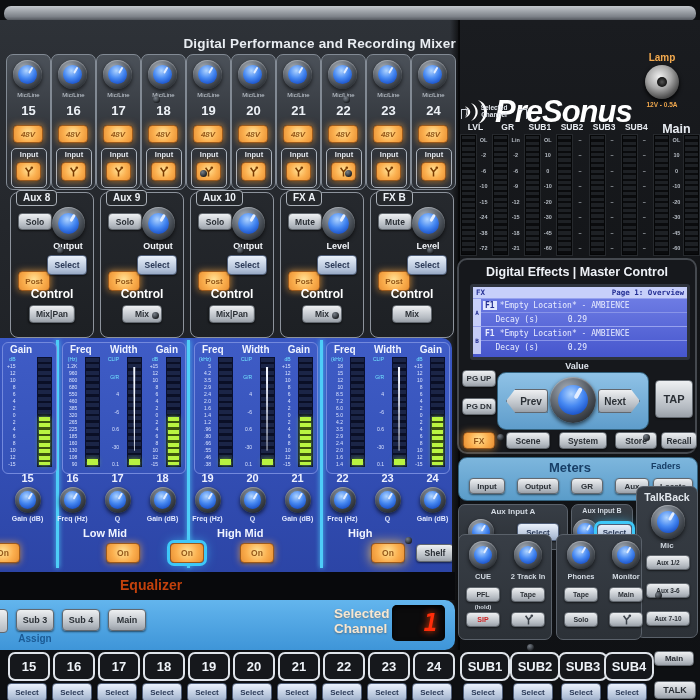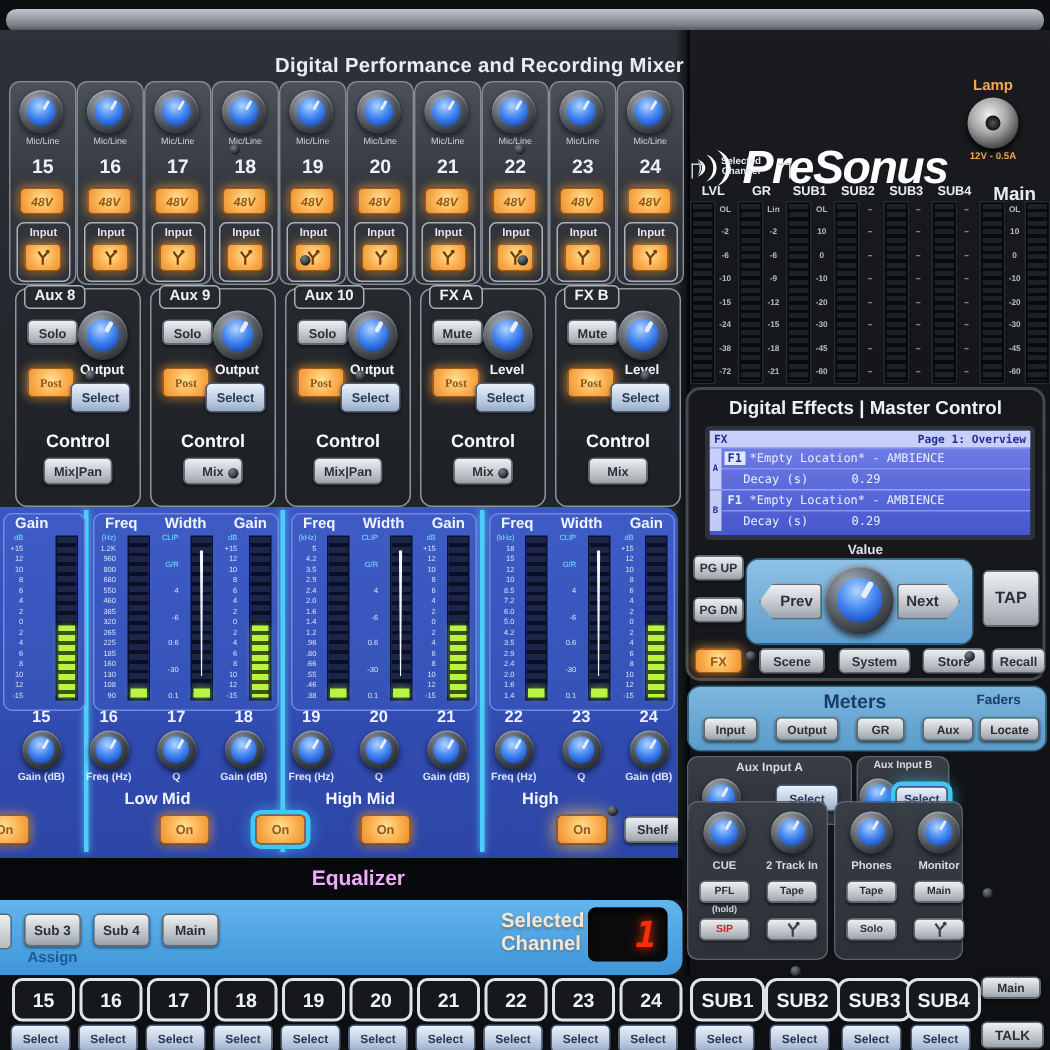--- a/index.html
+++ b/index.html
@@ -48,21 +48,21 @@
   .mic-btn{left:4px;top:13px;width:25px;height:19px;}
   
   #aux-row{left:6px;top:192px;width:450px;height:146px;}
   .aux-panel{position:absolute;top:0;width:82px;height:144px;border:1px solid #8d939c;border-radius:8px;
         background:linear-gradient(#26292e,#1d2024);}
   .aux-tab{position:absolute;left:5px;top:-3px;padding:0 6px;height:14px;line-height:14px;border:1px solid #aab0b8;
         border-radius:4px;background:#25282c;color:#eef2f7;font-size:10px;font-weight:700;}
   .aux-solo{left:7px;top:20px;width:34px;height:17px;font-size:8.5px;}
   .aux-knob{position:absolute;right:8px;top:14px;width:33px;height:33px;}
   .aux-knob-label{position:absolute;right:2px;top:48px;width:46px;text-align:center;font-size:9px;font-weight:700;color:#f2f5f9;}
-  .aux-post{left:7px;top:52px;width:32px;height:20px;font-size:8px;font-family:Liberation Serif, serif;}
+  .aux-post{left:7px;top:78px;width:32px;height:20px;font-size:8px;}
   .aux-select{right:6px;top:62px;width:40px;height:20px;font-size:8.5px;}
   .aux-control{position:absolute;left:0;top:94px;width:100%;text-align:center;font-size:12px;font-weight:700;color:#fff;}
   .aux-mode{left:50%;transform:translateX(-50%);top:112px;min-width:40px;padding:0 6px;height:18px;font-size:8.5px;}
   
   #eq-section{left:0;top:338px;width:452px;height:234px;border-radius:0 10px 0 0;overflow:hidden;
         background:linear-gradient(#3a58c4,#2c45a6);}
   .eq-divider{position:absolute;top:2px;width:3px;height:228px;background:#4ecdf8;box-shadow:0 0 5px #4ecdf8;}
   .eq-panel{position:absolute;top:4px;height:130px;border:1px solid #7389dd;border-radius:6px;
         background:linear-gradient(#3f5cc6,#3552b8);}
   .eq-head{display:flex;justify-content:space-between;padding:1px 7px 0 7px;font-size:10px;font-weight:700;color:#eef3ff;text-align:right;}
@@ -83,21 +83,21 @@
   .eq-cell{position:absolute;top:134px;width:43px;text-align:center;}
   .eq-cell-num{font-size:11px;font-weight:700;color:#edf1ff;}
   .eq-knob{width:26px;height:26px;margin:3px auto 0 auto;
         background:radial-gradient(circle at 38% 30%,#8b939d,#3f454d 55%,#1c2024 88%);}
   .eq-cell-label{margin-top:2px;font-size:7px;font-weight:700;color:#dfe7ff;}
   .band-label{position:absolute;top:189px;width:80px;text-align:left;font-size:11px;font-weight:700;color:#f0f4ff;}
   .on-btn{top:205px;width:34px;height:20px;font-size:8.5px;}
   .shelf-btn{top:206px;width:38px;height:18px;font-size:8.5px;}
   
   #eq-bar{left:0;top:572px;width:455px;height:28px;background:#08090c;}
-  #eq-bar span{position:absolute;left:120px;top:5px;width:150px;text-align:right;font-size:14px;font-weight:700;color:#f0abfc;}
+  #eq-bar span{position:absolute;left:120px;top:5px;width:150px;text-align:left;font-size:14px;font-weight:700;color:#c2410c;}
   #assign-strip{left:0;top:600px;width:455px;height:50px;border-radius:0 10px 10px 0;
         background:linear-gradient(#63b5ed,#3e95d8);}
   .assign-btn{top:9px;width:38px;height:22px;font-size:9px;}
   #assign-label{position:absolute;left:14px;top:33px;width:42px;text-align:center;font-size:10px;font-weight:700;color:#1b5a94;}
   #sel-ch-label{position:absolute;left:334px;top:7px;font-size:13.5px;font-weight:700;line-height:1.1;color:#f7e7d2;text-shadow:0 1px 2px rgba(90,40,0,.4);}
   #sel-ch-display{position:absolute;left:392px;top:5px;width:46px;height:36px;background:#0b0b0c;border-radius:5px;
         box-shadow:inset 0 2px 5px #000;display:flex;align-items:center;justify-content:flex-end;padding-right:7px;
         font-family:"DejaVu Sans Mono",monospace;font-style:italic;font-weight:700;font-size:24px;color:#ff2d0a;text-shadow:0 0 7px #ff3c00;}
   #bottom-left{left:0;top:650px;width:458px;height:50px;background:#0e1013;}
   .num-plate{position:absolute;top:2px;width:38px;height:25px;border:2px solid #dfe4ea;border-radius:7px;
@@ -898,20 +898,28 @@
       <div class="auxin-label">Aux Input A</div>
       <div class="knob" style="position: absolute; left: 9px; top: 14px; width: 26px; height: 26px;"></div>
       <div class="btn btn-select" style="left: 58px; top: 18px; width: 42px; height: 18px; font-size: 8px;">Select</div>
     </div>
   <div class="abs panel-dark" id="aux-b">
       <div class="auxin-label" style="font-size: 7px;">Aux Input B</div>
       <div class="knob" style="position: absolute; left: 1px; top: 14px; width: 25px; height: 25px;"></div>
       <div class="btn btn-select hl-ring" style="left: 25px; top: 19px; width: 35px; height: 17px; font-size: 8px;">Select</div>
     </div>
 
+  <div class="abs panel-dark" id="talkback-col">
+    <div id="tb-label">TalkBack</div>
+    <div class="knob" id="tb-knob"></div>
+    <div id="tb-mic">Mic</div>
+  <div class="btn btn-gray tb-btn" style="top: 68px;">Aux 1/2</div>
+      <div class="btn btn-gray tb-btn" style="top: 96px;">Aux 3-6</div>
+      <div class="btn btn-gray tb-btn" style="top: 124px;">Aux 7-10</div>
+    </div>
 
   <div class="abs panel-dark" id="monitor-p1">
       <div class="mon-col" style="left: 3px;">
         <div class="knob mon-knob"></div>
         <div class="mon-label">CUE</div>
         <div class="btn btn-gray mon-b1">PFL</div>
         <div class="mon-hold">(hold)</div>
         <div class="btn btn-gray mon-b2 sip">SIP</div>
       </div>
       <div class="mon-col" style="left: 48px;">

